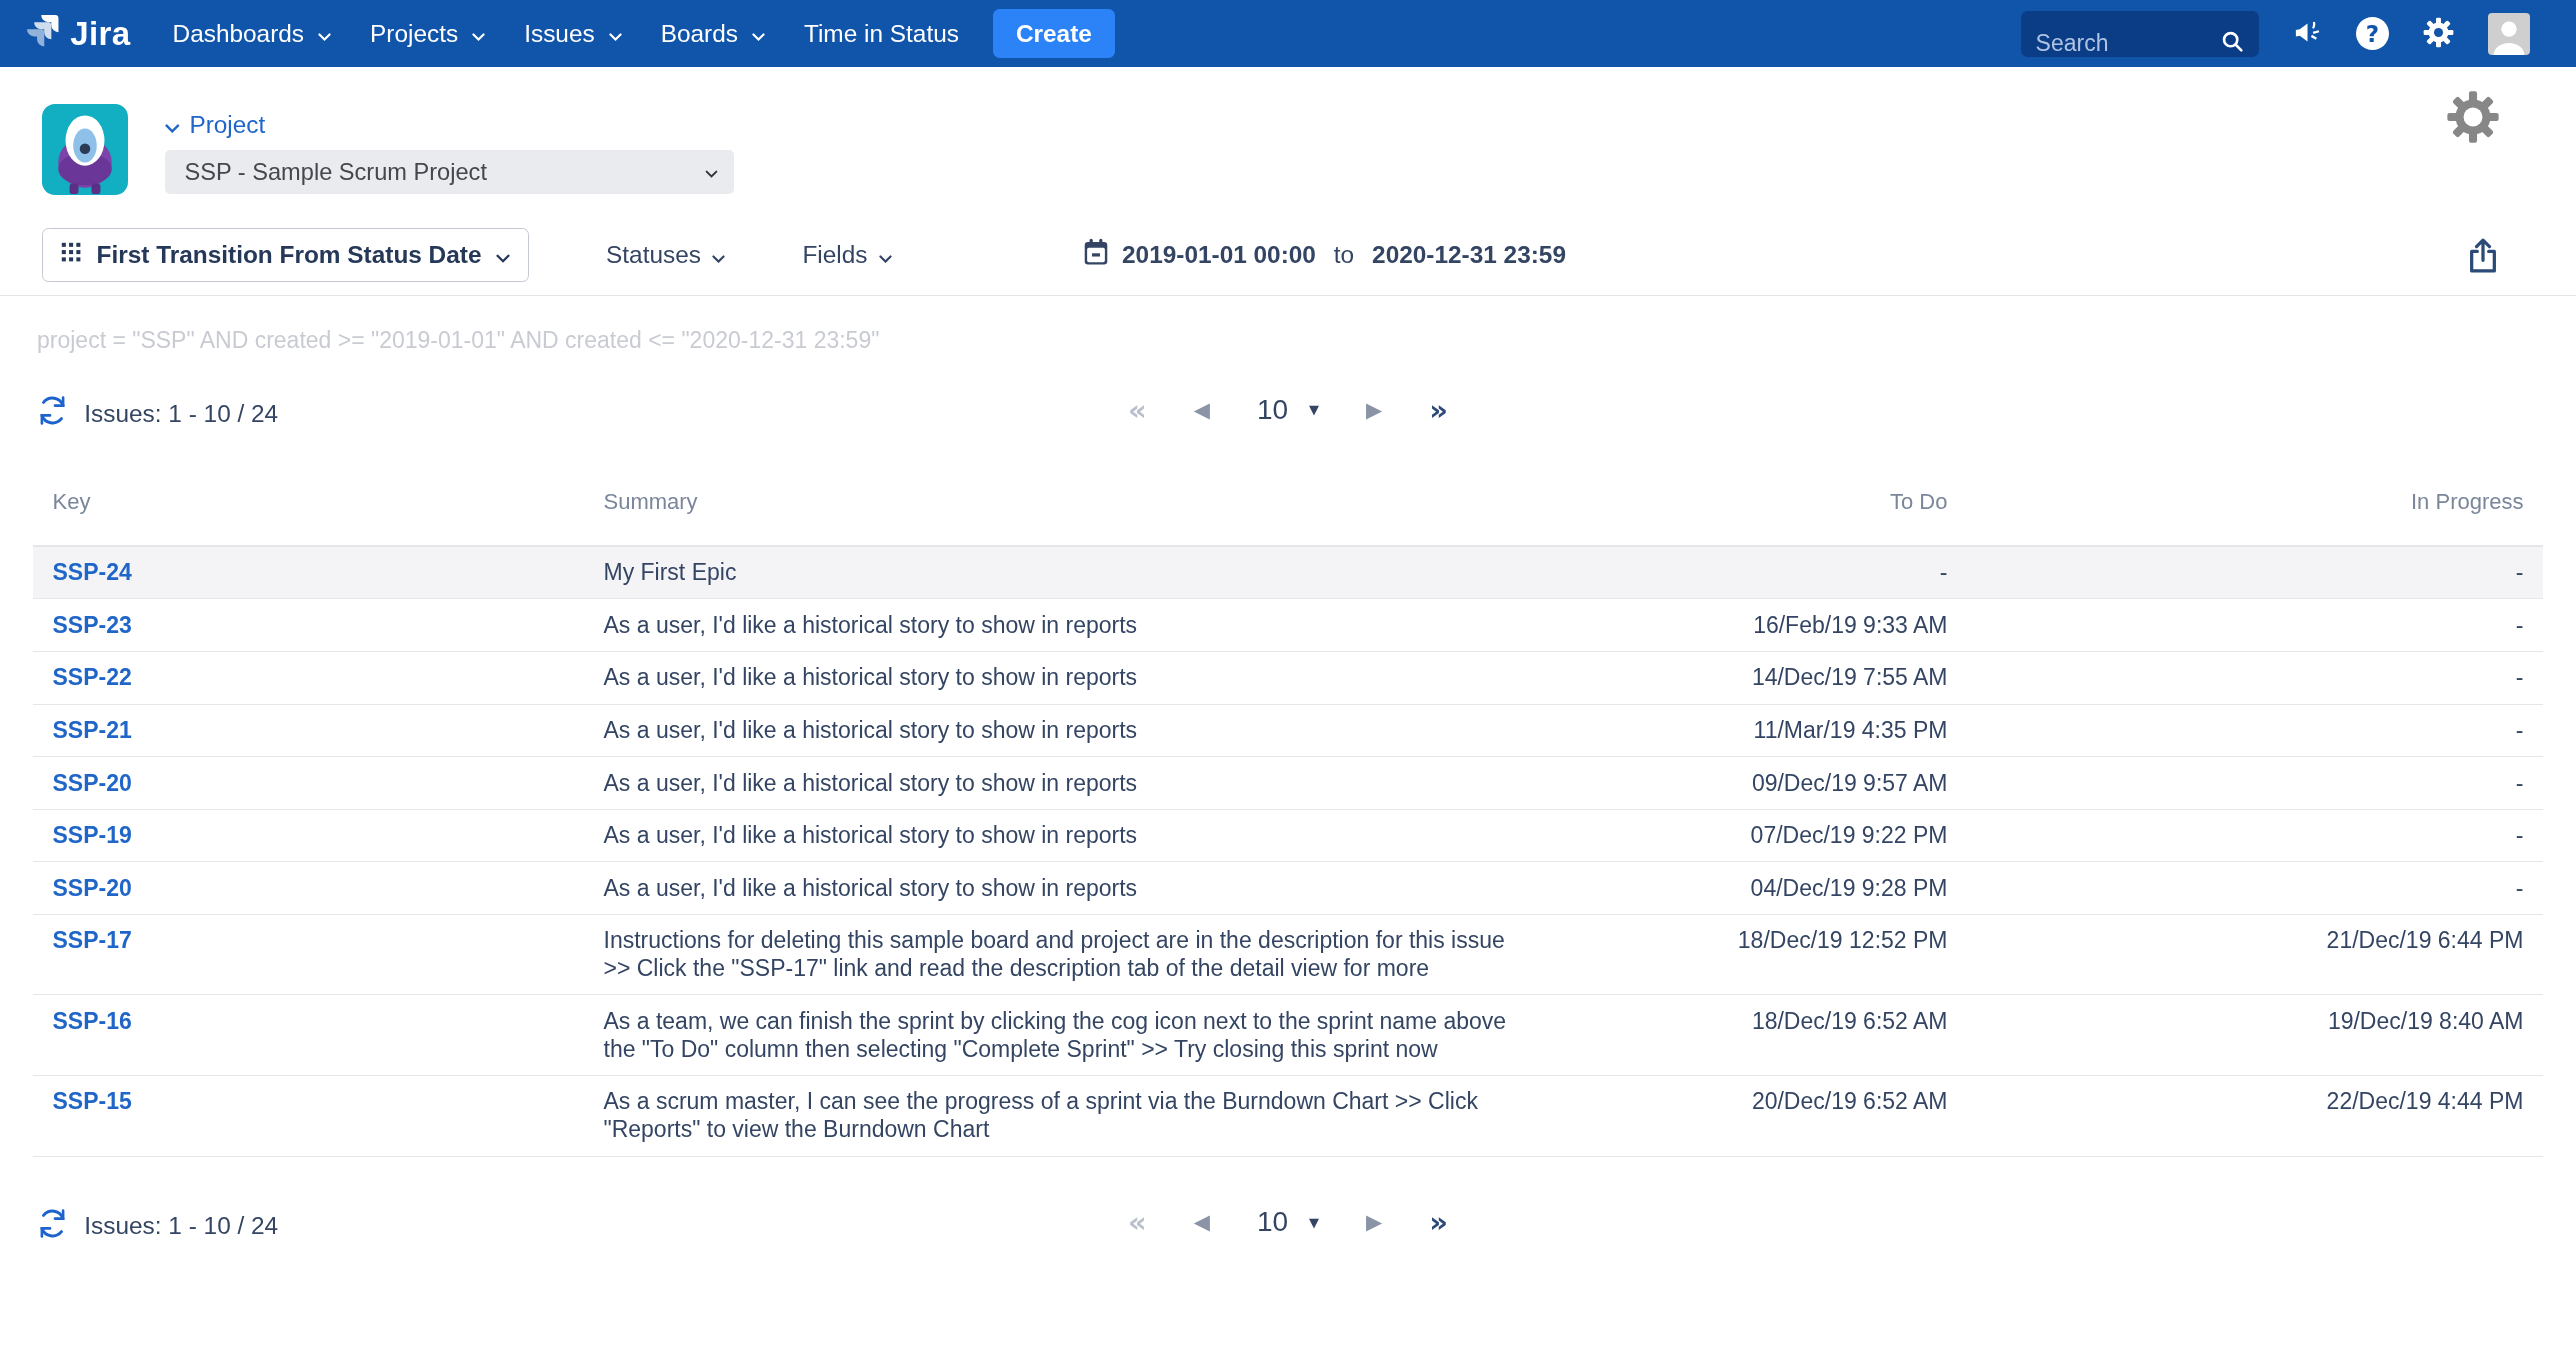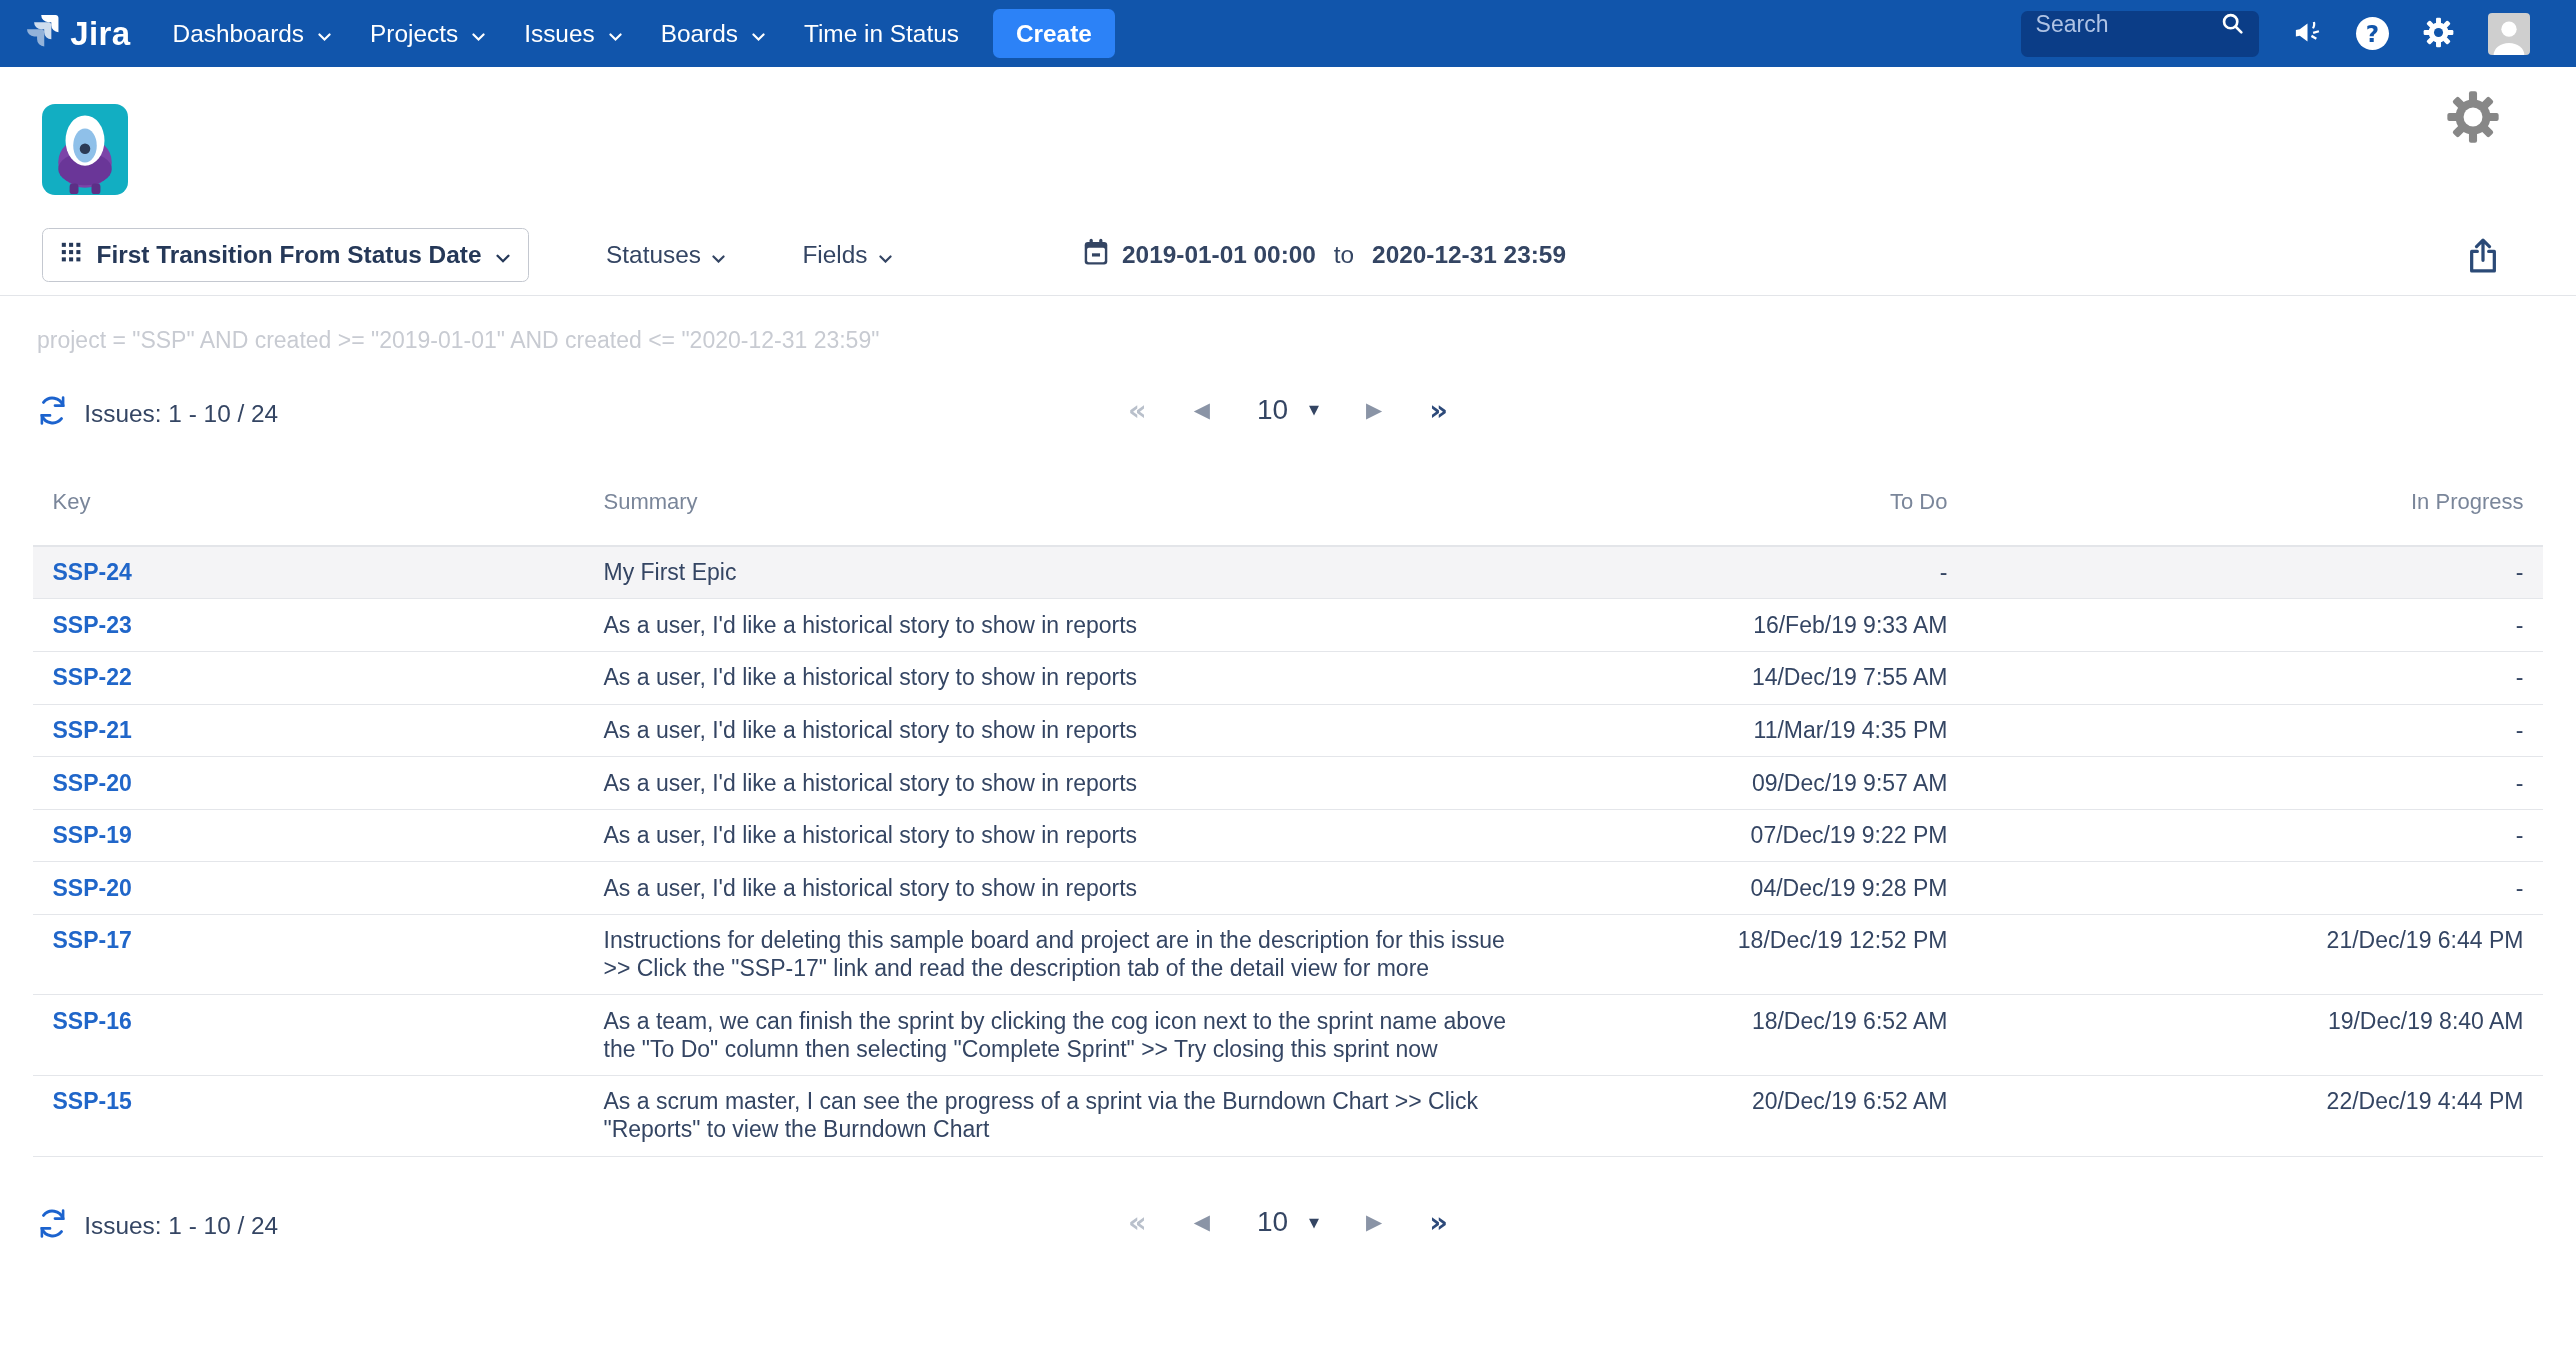--- a/index.html
+++ b/index.html
@@ -12,21 +12,21 @@
   body{width:2576px;height:1350px;background:#fff;font-family:"Liberation Sans",sans-serif;overflow:hidden;}
   .glyph{font-family:"DejaVu Sans",sans-serif;}
 
   
   .topnav{height:67px;background:var(--nav);display:flex;align-items:center;padding:0 46px 0 24.4px;}
   .brand{display:flex;align-items:center;gap:9.8px;color:#fff;font-size:33px;font-weight:700;letter-spacing:0.4px;}
   .nav-items{display:flex;gap:39px;margin-left:42px;}
   .nav-item{display:flex;align-items:center;gap:14px;color:#fff;font-size:24.4px;cursor:pointer;white-space:nowrap;}
   .create-btn{margin-left:34px;background:var(--create);color:#fff;font-size:24.4px;font-weight:700;border:none;border-radius:6.5px;padding:10.6px 23px;cursor:pointer;font-family:"Liberation Sans",sans-serif;}
   .nav-right{margin-left:auto;display:flex;align-items:center;gap:33px;}
-  .search-box{display:flex;align-items:flex-start;justify-content:space-between;background:var(--searchbg);border-radius:6.5px;height:46px;width:238px;padding:0 14.6px;}
+  .search-box{display:flex;align-items:flex-end;justify-content:space-between;background:var(--searchbg);border-radius:6.5px;height:46px;width:238px;padding:0 14.6px;}
   .search-box input{background:transparent;border:none;outline:none;color:#fff;font-size:23px;width:171px;font-family:"Liberation Sans",sans-serif;}
   .search-box input::placeholder{color:#AFC3E4;}
   .help-icon{width:33px;height:33px;border-radius:50%;background:#fff;color:var(--nav);font-size:23px;font-weight:700;display:flex;align-items:center;justify-content:center;}
   .avatar{width:42px;height:42px;border-radius:4.1px;overflow:hidden;}
 
   
   .project-row{display:flex;padding:37px 46px 0 42px;position:relative;}
   .project-logo{width:86px;height:91px;flex:0 0 auto;}
   .project-meta{margin-left:37px;display:flex;flex-direction:column;justify-content:flex-start;gap:11.4px;padding-top:6.5px;}
   .project-label{display:flex;align-items:center;gap:9.8px;color:var(--link);font-size:24.4px;cursor:pointer;}
@@ -166,20 +166,38 @@
       <rect width="106" height="112" rx="16" fill="#12AEC2"></rect>
       <ellipse cx="53" cy="72" rx="33" ry="31" fill="#7C44A8"></ellipse>
       <ellipse cx="53" cy="80" rx="33" ry="20" fill="#6A3698"></ellipse>
       <rect x="34" y="98" width="11" height="13" rx="4" fill="#5C2F86"></rect>
       <rect x="61" y="98" width="11" height="13" rx="4" fill="#5C2F86"></rect>
       <ellipse cx="53" cy="45" rx="24" ry="31" fill="#fff"></ellipse>
       <ellipse cx="53" cy="51" rx="14.5" ry="21" fill="#8FC0E9"></ellipse>
       <circle cx="53" cy="55" r="6.5" fill="#2B3A55"></circle>
     </svg>
   </span>
+  <div class="project-meta">
+    <div class="project-label">
+      <span>
+        <svg width="14.6" height="9" viewBox="0 0 18 11" fill="none" stroke="#2066C9" stroke-width="3" stroke-linecap="round">
+            <path d="M2 2l7 7 7-7"></path>
+          </svg>
+      </span>
+      <span>Project</span>
+    </div>
+    <div class="select-wrap">
+      <select id="project-select"><option>SSP - Sample Scrum Project</option></select>
+      <span class="select-arrow">
+        <svg width="13" height="8.1" viewBox="0 0 16 10" fill="none" stroke="#333" stroke-width="2.4" stroke-linecap="round">
+            <path d="M2 2l6 6 6-6"></path>
+          </svg>
+      </span>
+    </div>
+  </div>
   <span class="settings-gear">
     <svg width="54" height="54" viewBox="0 0 40 40">
       <g fill="#878787">
         <rect x="17" y="1" width="6" height="8" rx="1.5"></rect>
           <rect x="17" y="31" width="6" height="8" rx="1.5"></rect>
         <rect x="1" y="17" width="8" height="6" rx="1.5"></rect>
           <rect x="31" y="17" width="8" height="6" rx="1.5"></rect>
         <rect x="17" y="1" width="6" height="8" rx="1.5" transform="rotate(45 20 20)"></rect>
         <rect x="17" y="31" width="6" height="8" rx="1.5" transform="rotate(45 20 20)"></rect>
         <rect x="1" y="17" width="8" height="6" rx="1.5" transform="rotate(45 20 20)"></rect>

